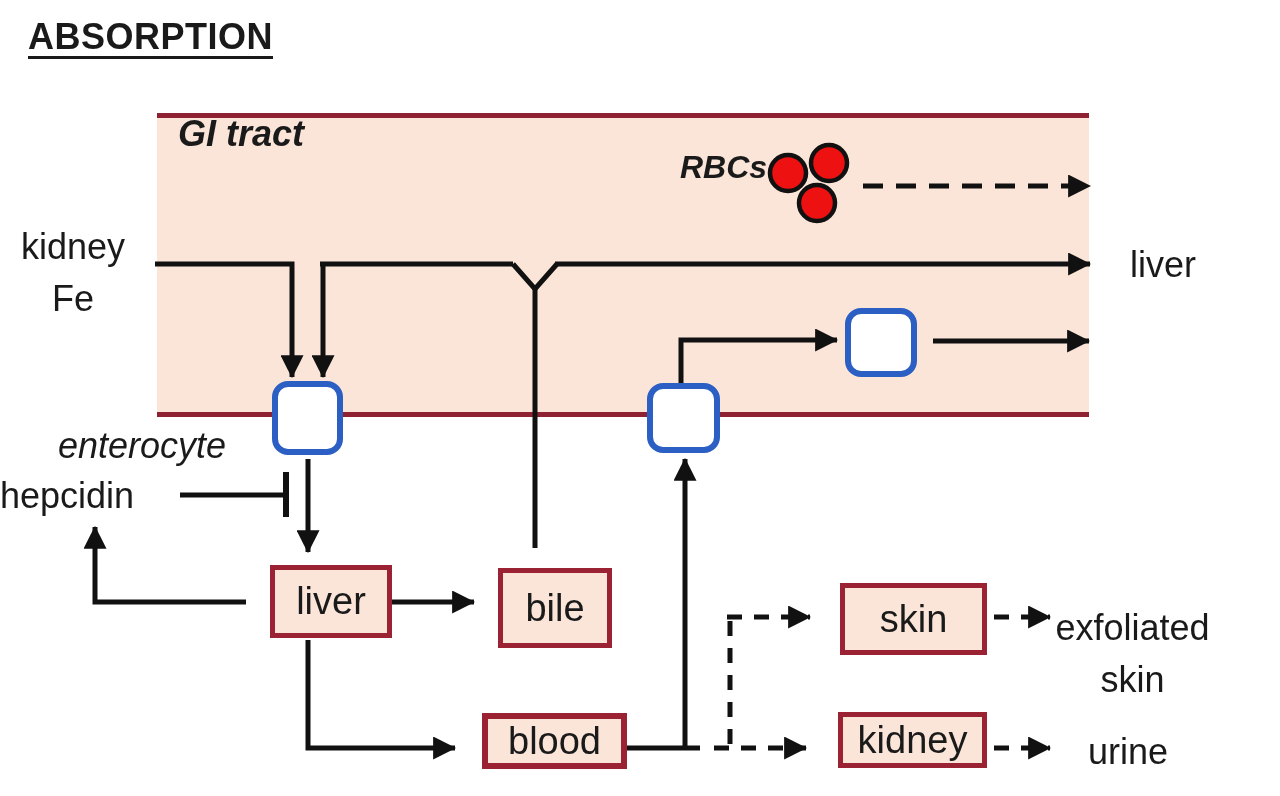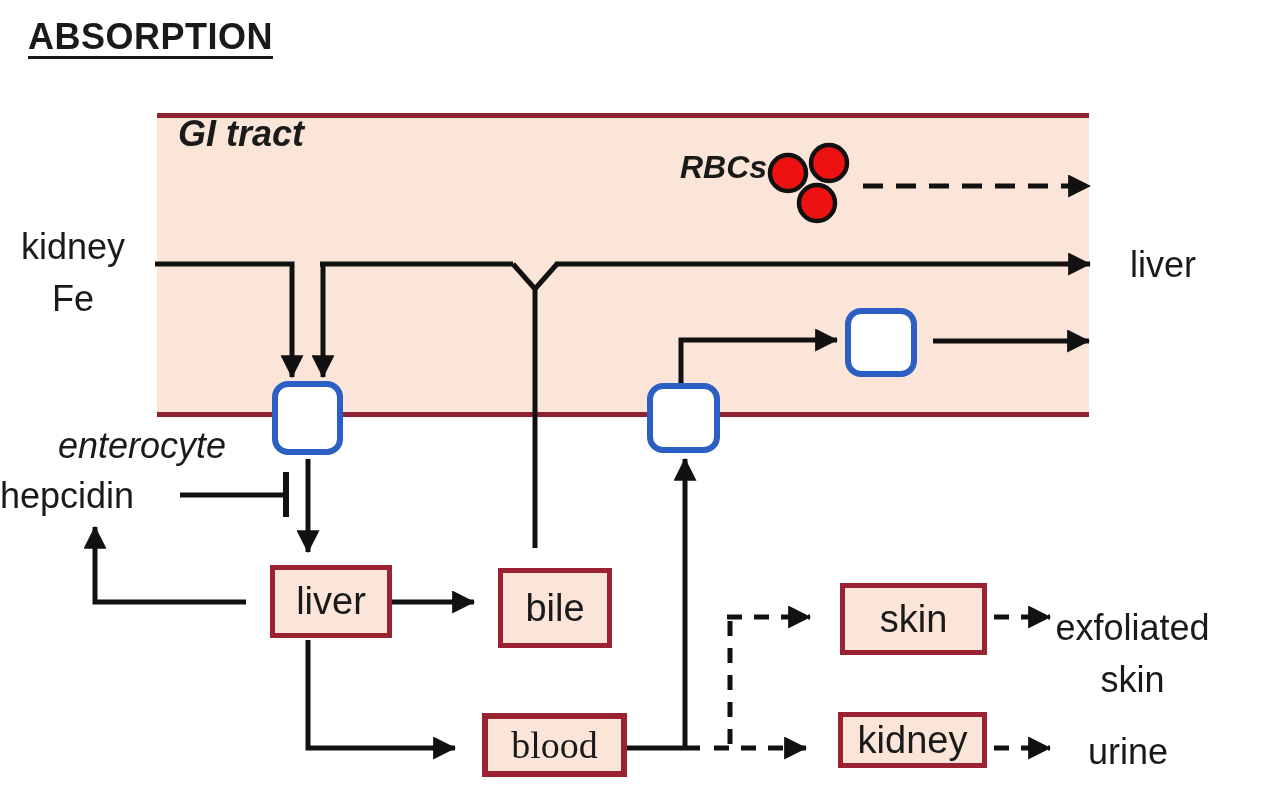--- a/index.html
+++ b/index.html
@@ -89,21 +89,21 @@
   <div class="transporter" style="left:272px;top:381px;width:71px;height:74px;"></div>
   <div class="transporter" style="left:647px;top:383px;width:73px;height:70px;"></div>
   <div class="transporter" style="left:845px;top:308px;width:72px;height:69px;"></div>
 
   <div class="node" style="left:250px;top:565px;width:122px;height:73px;">
     <span>liver</span>
   </div>
   <div class="node" style="left:478px;top:568px;width:114px;height:80px;">
     <span>bile</span>
   </div>
-  <div class="node" style="left:462px;top:713px;width:145px;height:64px;border-width:6px;font-family:Liberation Serif, serif;">
+  <div class="node" style="left:462px;top:713px;width:145px;height:56px;border-width:6px;">
     <span>blood</span>
   </div>
   <div class="node" style="left:820px;top:583px;width:147px;height:72px;">
     <span>skin</span>
   </div>
   <div class="node" style="left:818px;top:712px;width:149px;height:56px;">
     <span>kidney</span>
   </div>
 
   <div class="title txt" style="left:28px;top:16px;">ABSORPTION</div>

